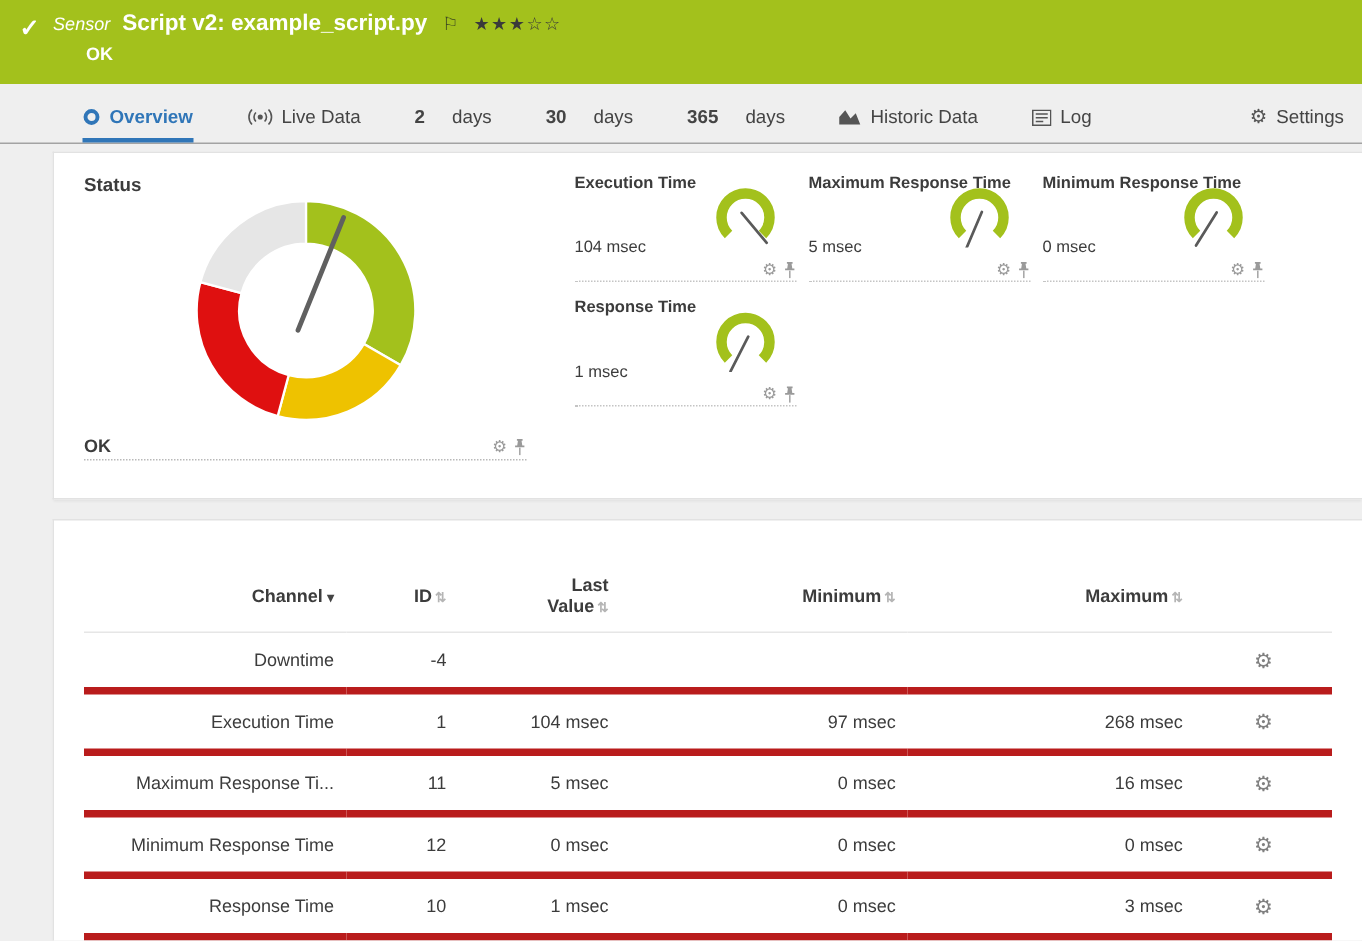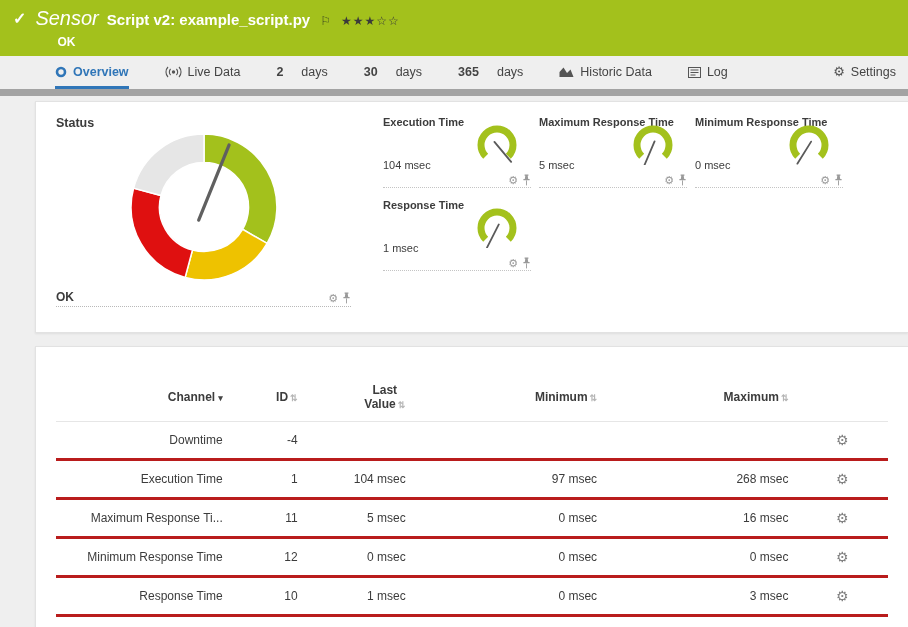--- a/index.html
+++ b/index.html
@@ -3,29 +3,29 @@
 <meta charset="utf-8">
 <style>
   * { margin:0; padding:0; box-sizing:border-box; }
   html,body { width:908px; height:627px; overflow:hidden; background:#efefef;
     font-family:"Liberation Sans", sans-serif; color:#3c3c3c; }
 
   
   .topbar { height:56px; background:#a3c11c; color:#fff; display:flex; padding:7px 10px 0 10px; }
   .check { font-size:16px; font-weight:bold; margin:2px 9px 0 3px; }
   .titleline { display:flex; align-items:baseline; }
-  .kind { font-style:italic; font-size:20px; margin-right:8px; }
+  .kind { font-style:italic; font-size:12px; margin-right:8px; }
   .sensortitle { font-size:15px; font-weight:bold; }
   .flag { margin-left:10px; font-size:12px; color:#3f4a22; cursor:pointer; }
   .stars { margin-left:10px; font-size:12px; letter-spacing:1px; color:#3a3a3a; cursor:pointer; }
   .statusline { font-weight:bold; font-size:12px; margin-top:5px; margin-left:22px; }
 
   
   .tabs { height:40px; display:flex; align-items:flex-end; gap:36px; padding:0 12px 0 55px;
-    border-bottom:7px solid #a3a3a3; font-size:12.5px; color:#444; }
+    border-bottom:1px solid #a3a3a3; font-size:12.5px; color:#444; }
   .tab { display:flex; align-items:center; gap:6px; padding-bottom:10px; cursor:pointer; white-space:nowrap; }
   .tab.active { color:#3076b8; font-weight:bold; border-bottom:3px solid #3076b8; padding-bottom:7px; }
   .tab .num { font-weight:bold; }
   .tab .unit { margin-left:12px; }
   .tab-settings { margin-left:auto; }
   .ticon { flex:0 0 auto; }
   .gearglyph { font-size:13px; color:#555; }
 
   
   .panel { background:#fff; margin-left:35px; border:1px solid #e2e2e2; border-right:none;
@@ -51,26 +51,26 @@
   .gbody { flex:1; display:flex; justify-content:space-between; padding-right:10px; }
   .gvalue { font-size:11px; align-self:flex-end; margin-bottom:3px; }
   .sgauge { align-self:flex-start; margin-top:-7px; }
   .gfoot { border-bottom:1px dotted #c4c4c4; display:flex; justify-content:flex-end;
     gap:4px; align-items:flex-end; padding-bottom:1px; }
 
   
   table { width:100%; border-collapse:collapse; font-size:12px; color:#3c3c3c; }
   th { font-weight:bold; padding:6px 8px 10px 8px; border-bottom:1px solid #e6e6e6;
     vertical-align:middle; cursor:pointer; }
-  td { padding:10px 8px; border-bottom:3px solid #b91c1c; }
+  td { padding:10px 8px; border-bottom:5px solid #b91c1c; }
   .col-channel { text-align:right; width:21%; padding-left:0; }
   .col-id { text-align:right; width:9%; }
   .col-last { text-align:right; width:13%; max-width:70px; }
   th.col-last { width:13%; white-space:normal; }
-  th.col-last .hwrap { display:inline-block; width:42px; text-align:center; }
+  th.col-last .hwrap { display:inline-block; width:42px; }
   .col-min, .col-max { text-align:right; width:23%; }
   .col-gear { text-align:center; width:11%; }
   .sort { font-size:9px; color:#b5b5b5; margin-left:2px; }
   .sortdown { font-size:9px; color:#444; margin-left:3px; }
   .tgear { font-size:14px; color:#808080; cursor:pointer; }
 </style>
 </head>
 <body>
 
 <header class="topbar">

